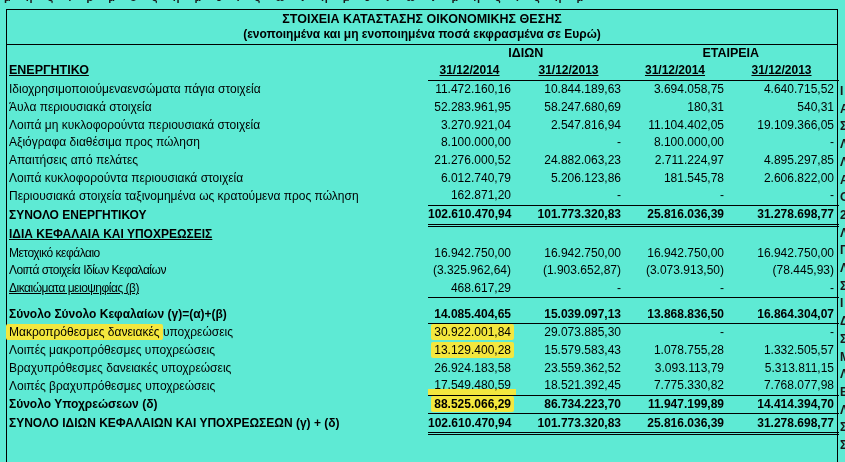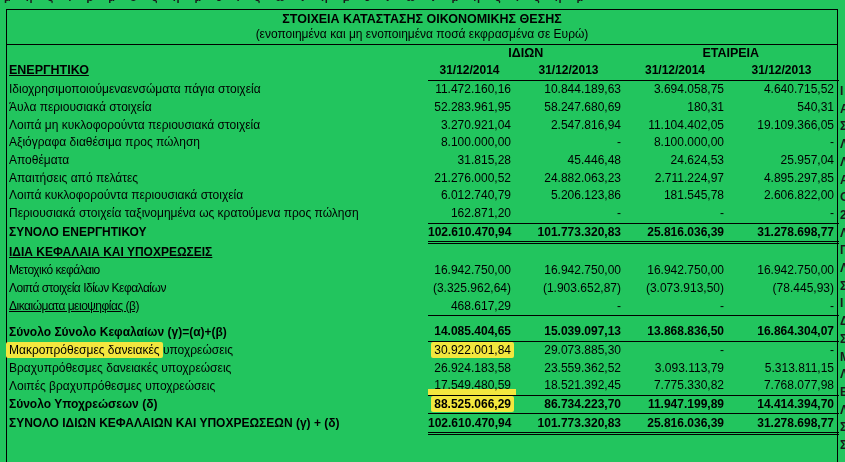--- a/index.html
+++ b/index.html
@@ -1,43 +1,43 @@
 <!DOCTYPE html>
 <html style="--hl: #f3e73e;"><head>
 <meta charset="utf-8">
 <style>
   html,body{margin:0;padding:0;background:#fff;}
-  .page{position:relative;width:845px;height:462px;background:#22c55e;overflow:hidden;
+  .page{position:relative;width:845px;height:462px;background:#5eead4;overflow:hidden;
         font-family:"Liberation Sans","DejaVu Sans",sans-serif;color:#000;}
   
   .top-clip{position:absolute;top:0;left:4px;width:745px;height:8px;overflow:hidden;}
   .top-clip .inner{margin-top:-9px;font-size:11px;font-weight:bold;letter-spacing:6px;
                    color:#1a1a1a;white-space:nowrap;}
   
   .right-clip{position:absolute;top:9px;left:840px;width:5px;height:453px;overflow:hidden;
               font-size:12px;line-height:17.7px;font-weight:bold;color:#1a1a1a;
               word-break:break-all;padding-top:74px;box-sizing:border-box;}
   .sheet{position:absolute;left:6px;top:9px;width:832px;height:453px;box-sizing:border-box;
          border-left:1px solid #000;border-right:1px solid #000;border-top:1px solid #000;}
   .titlebox{border-bottom:1px solid #000;text-align:center;padding:1px 0 2px 0;}
   .t1{font-weight:bold;font-size:12.5px;line-height:16px;}
-  .t2{font-weight:normal;font-size:12px;line-height:15px;}
+  .t2{font-weight:bold;font-size:12px;line-height:15px;}
   .grouprow{display:flex;height:16px;align-items:center;font-weight:bold;font-size:12.5px;}
   .gspacer{width:421px;}
   .g1{width:198px;text-align:center;}
   .g2{width:213px;text-align:center;}
   table{border-collapse:collapse;table-layout:fixed;width:832px;font-size:12px;}
   col.c-lbl{width:421px;}
   col.c1{width:88px;} col.c2{width:110px;} col.c3{width:103px;} col.c4{width:110px;}
   th,td{padding:0;height:17.7px;line-height:17px;white-space:nowrap;overflow:visible;
         font-weight:normal;vertical-align:middle;}
   thead th{height:19px;}
   .lbl{text-align:left;padding-left:2px;}
   .num{text-align:right;padding-right:5px;}
-  .date{text-align:center;font-weight:bold;border-bottom:1px solid #000;font-size:12px;}
+  .date{text-align:center;font-weight:bold;border-bottom:1px solid #000;font-size:12px;text-decoration:underline;}
   .sec{font-weight:bold;text-decoration:underline;font-size:12.5px;}
   .bold{font-weight:bold;}
   .u{text-decoration:underline;}
   .narrow{letter-spacing:-0.5px;}
   .bt{border-top:1px solid #000;}
   .bb{border-bottom:1px solid #000;}
   .bbd{border-bottom:3px double #000;margin-left:20px;}
   tr.gap td{height:7px;line-height:7px;}
   .hl{background:var(--hl,#f3e73e);padding:1px 3px 1px 3px;margin:-1px -3px;border-radius:2px;}
   td.streak{background:linear-gradient(to top,var(--hl,#f3e73e) 6px,transparent 6px);margin-left:16px;}
@@ -104,27 +104,20 @@
             <td class="num">19.109.366,05</td>
           </tr>
           <tr>
             <td class="lbl">Αξιόγραφα διαθέσιμα προς πώληση</td>
             <td class="num">8.100.000,00</td>
             <td class="num">-</td>
             <td class="num">8.100.000,00</td>
             <td class="num">-</td>
           </tr>
           <tr>
-            <td class="lbl">Αποθέματα</td>
-            <td class="num">31.815,28</td>
-            <td class="num">45.446,48</td>
-            <td class="num">24.624,53</td>
-            <td class="num">25.957,04</td>
-          </tr>
-          <tr>
             <td class="lbl">Απαιτήσεις από πελάτες</td>
             <td class="num">21.276.000,52</td>
             <td class="num">24.882.063,23</td>
             <td class="num">2.711.224,97</td>
             <td class="num">4.895.297,85</td>
           </tr>
           <tr>
             <td class="lbl">Λοιπά κυκλοφορούντα περιουσιακά στοιχεία</td>
             <td class="num">6.012.740,79</td>
             <td class="num">5.206.123,86</td>
@@ -184,20 +177,27 @@
             <td class="num bold bb">16.864.304,07</td>
           </tr>
           <tr>
             <td class="lbl"><span class="hl">Μακροπρόθεσμες δανειακές</span> υποχρεώσεις</td>
             <td class="num"><span class="hl">30.922.001,84</span></td>
             <td class="num">29.073.885,30</td>
             <td class="num">-</td>
             <td class="num">-</td>
           </tr>
           <tr>
+            <td class="lbl">Λοιπές μακροπρόθεσμες υποχρεώσεις</td>
+            <td class="num"><span class="hl">13.129.400,28</span></td>
+            <td class="num">15.579.583,43</td>
+            <td class="num">1.078.755,28</td>
+            <td class="num">1.332.505,57</td>
+          </tr>
+          <tr>
             <td class="lbl">Βραχυπρόθεσμες δανειακές υποχρεώσεις</td>
             <td class="num">26.924.183,58</td>
             <td class="num">23.559.362,52</td>
             <td class="num">3.093.113,79</td>
             <td class="num">5.313.811,15</td>
           </tr>
           <tr>
             <td class="lbl">Λοιπές βραχυπρόθεσμες υποχρεώσεις</td>
             <td class="num streak">17.549.480,59</td>
             <td class="num">18.521.392,45</td>

